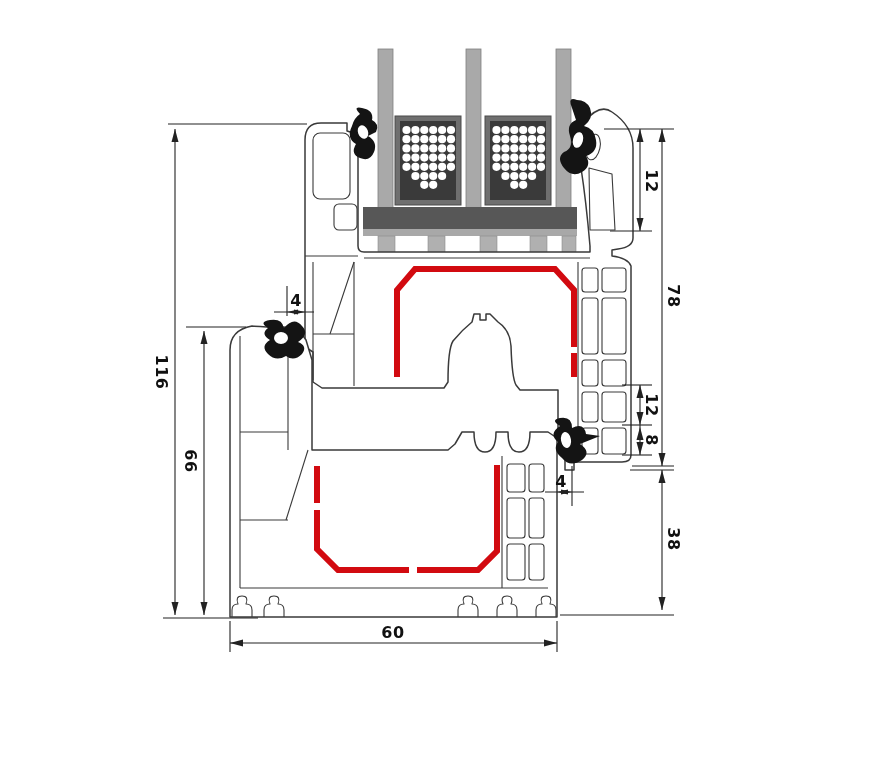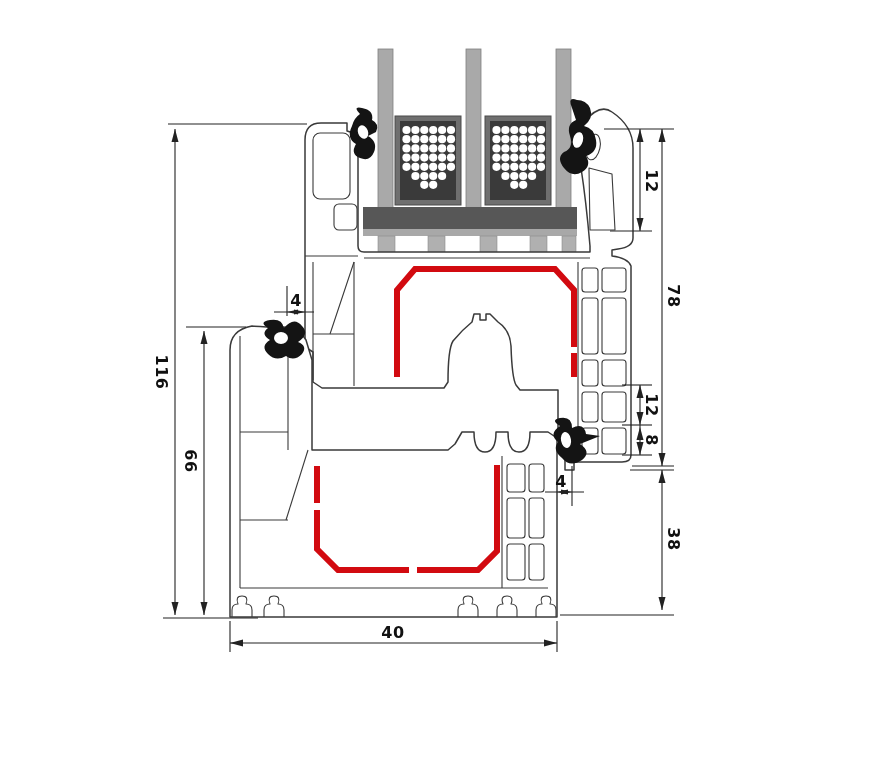--- a/index.html
+++ b/index.html
@@ -270,15 +270,15 @@
 
   <div class="dim-label rot" style="left:161px;top:372px;">116</div>
   <div class="dim-label rot" style="left:190px;top:461px;">66</div>
   <div class="dim-label" style="left:296px;top:300px;">4</div>
   <div class="dim-label rot" style="left:651px;top:181px;">12</div>
   <div class="dim-label rot" style="left:673px;top:296px;">78</div>
   <div class="dim-label rot" style="left:651px;top:405px;">12</div>
   <div class="dim-label rot" style="left:651px;top:440px;">8</div>
   <div class="dim-label" style="left:561px;top:481px;">4</div>
   <div class="dim-label rot" style="left:673px;top:539px;">38</div>
-  <div class="dim-label" style="left:393px;top:632px;">40</div>
+  <div class="dim-label" style="left:393px;top:632px;">60</div>
 
 </div>
 
 </body></html>

